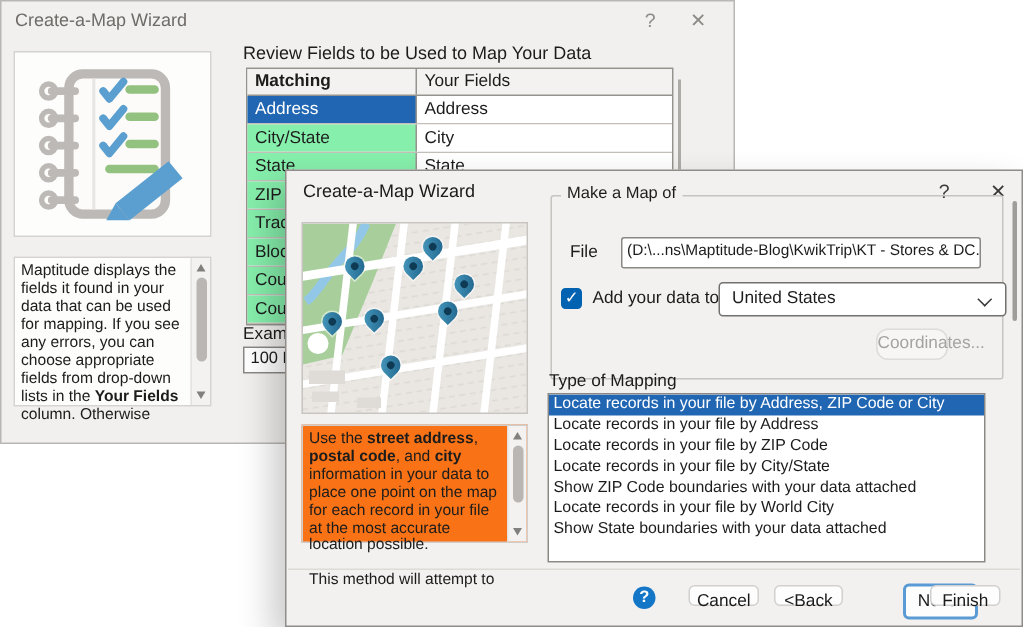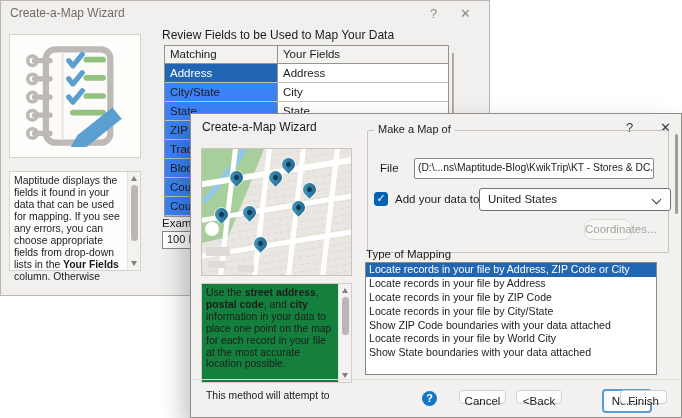--- a/index.html
+++ b/index.html
@@ -19,24 +19,24 @@
   .white-box { position:absolute; background:#fdfdfc; border:1px solid #d5d2cf; }
   #bg-icon-box { left:8px; top:33px; width:132px; height:124px; display:flex; align-items:center; justify-content:center; }
   #bg-text-box { left:8px; top:170px; width:132px; height:100px; }
   .desc-text { position:absolute; left:4px; top:3px; right:15px; font-size:10.4px; line-height:12px; color:#1c1c1c; }
 
   #bg-heading { position:absolute; left:161px; top:27px; font-size:12px; color:#1c1c1c; }
 
   #bg-table { position:absolute; left:163px; top:44px; width:285px; border:1px solid #96938f; background:#fff; }
   .tbl-header { display:flex; height:18px; background:#f3f2f0; border-bottom:1px solid #96938f; }
   .tbl-header > div { font-size:11.5px; color:#1c1c1c; padding:2px 5px; }
-  .hc-matching { width:113px; border-right:1px solid #96938f; }
+  .hc-matching { width:113px; border-right:1px solid #96938f;font-weight:bold; }
   .hc-your { flex:1; }
   .tbl-row { display:flex; height:19px; border-bottom:1px solid #c3c0bc; }
-  .cell-matching { width:113px; background:#3b82f6; border-right:1px solid #96938f;
+  .cell-matching { width:113px; background:#86efac; border-right:1px solid #96938f;
                    font-size:11.5px; padding:3px 5px; color:#1c1c1c;
                    white-space:nowrap; overflow:hidden; }
   .cell-matching.sel { background:#2066b2; color:#fff; }
   .cell-your { flex:1; background:#fff; font-size:11.5px; padding:3px 5px; color:#1c1c1c;
                white-space:nowrap; overflow:hidden; }
   #bg-table-scrollline { position:absolute; left:451px; top:52px; width:2px; height:160px; background:#aeaba7; }
 
   #bg-example-label { position:absolute; left:161px; top:216px; font-size:11.5px; color:#1c1c1c; }
   #bg-example-input { position:absolute; left:161px; top:230px; width:58px; height:18px;
                       background:#fff; border:1px solid #8a8784; font-size:11px; padding:1px 4px; color:#1c1c1c; }
@@ -59,24 +59,24 @@
                 border:1px solid #c7c4c1; background:#ebe8e4; overflow:hidden; }
   #map-pins { position:absolute; left:0; top:0; right:0; bottom:0; }
   .pin-anchor { position:absolute; width:0; height:0; }
   .pin-shape { position:absolute; left:-6.5px; top:-15px; width:13px; height:13px;
                background:linear-gradient(135deg,#4a9cc0,#1d6189);
                border-radius:50% 50% 50% 0; transform:rotate(-45deg);
                box-shadow:0 0 0 1px rgba(255,255,255,0.55); }
   .pin-shape::after { content:""; position:absolute; left:4px; top:4px; width:5px; height:5px;
                border-radius:50%; background:#0f3a53; }
 
-  #fg-text-box { position:absolute; left:10px; top:169px; width:151px; height:100px;
-                 background:#15803d; border:1px solid #d0cdca; }
+  #fg-text-box { position:absolute; left:10px; top:169px; width:151px; height:79px;
+                 background:#f97316; border:1px solid #d0cdca; }
   #fg-text-box .desc-text { font-size:10.4px; line-height:11.9px; }
-  .desc-p2 { margin-top:20px; }
+  .desc-p2 { margin-top:11px; }
 
   .groupbox { position:absolute; left:176px; top:16px; width:302px; height:123px;
               border:1px solid #c6c3c0; border-radius:2px; }
   .groupbox-legend { position:absolute; left:6px; top:-8px; background:#f2f1ef; padding:0 4px;
               font-size:11px; color:#1c1c1c; }
   #file-label { position:absolute; left:12px; top:31px; font-size:11.5px; color:#1c1c1c; }
   #file-input { position:absolute; left:46px; top:27px; width:240px; height:21px; background:#fff;
                 border:1px solid #8a8784; border-radius:2px; font-size:10.3px; color:#1c1c1c;
                 padding:3px 3px; white-space:nowrap; overflow:hidden; }
   .checkbox { position:absolute; left:6px; top:61px; width:14px; height:14px; border-radius:3px;

